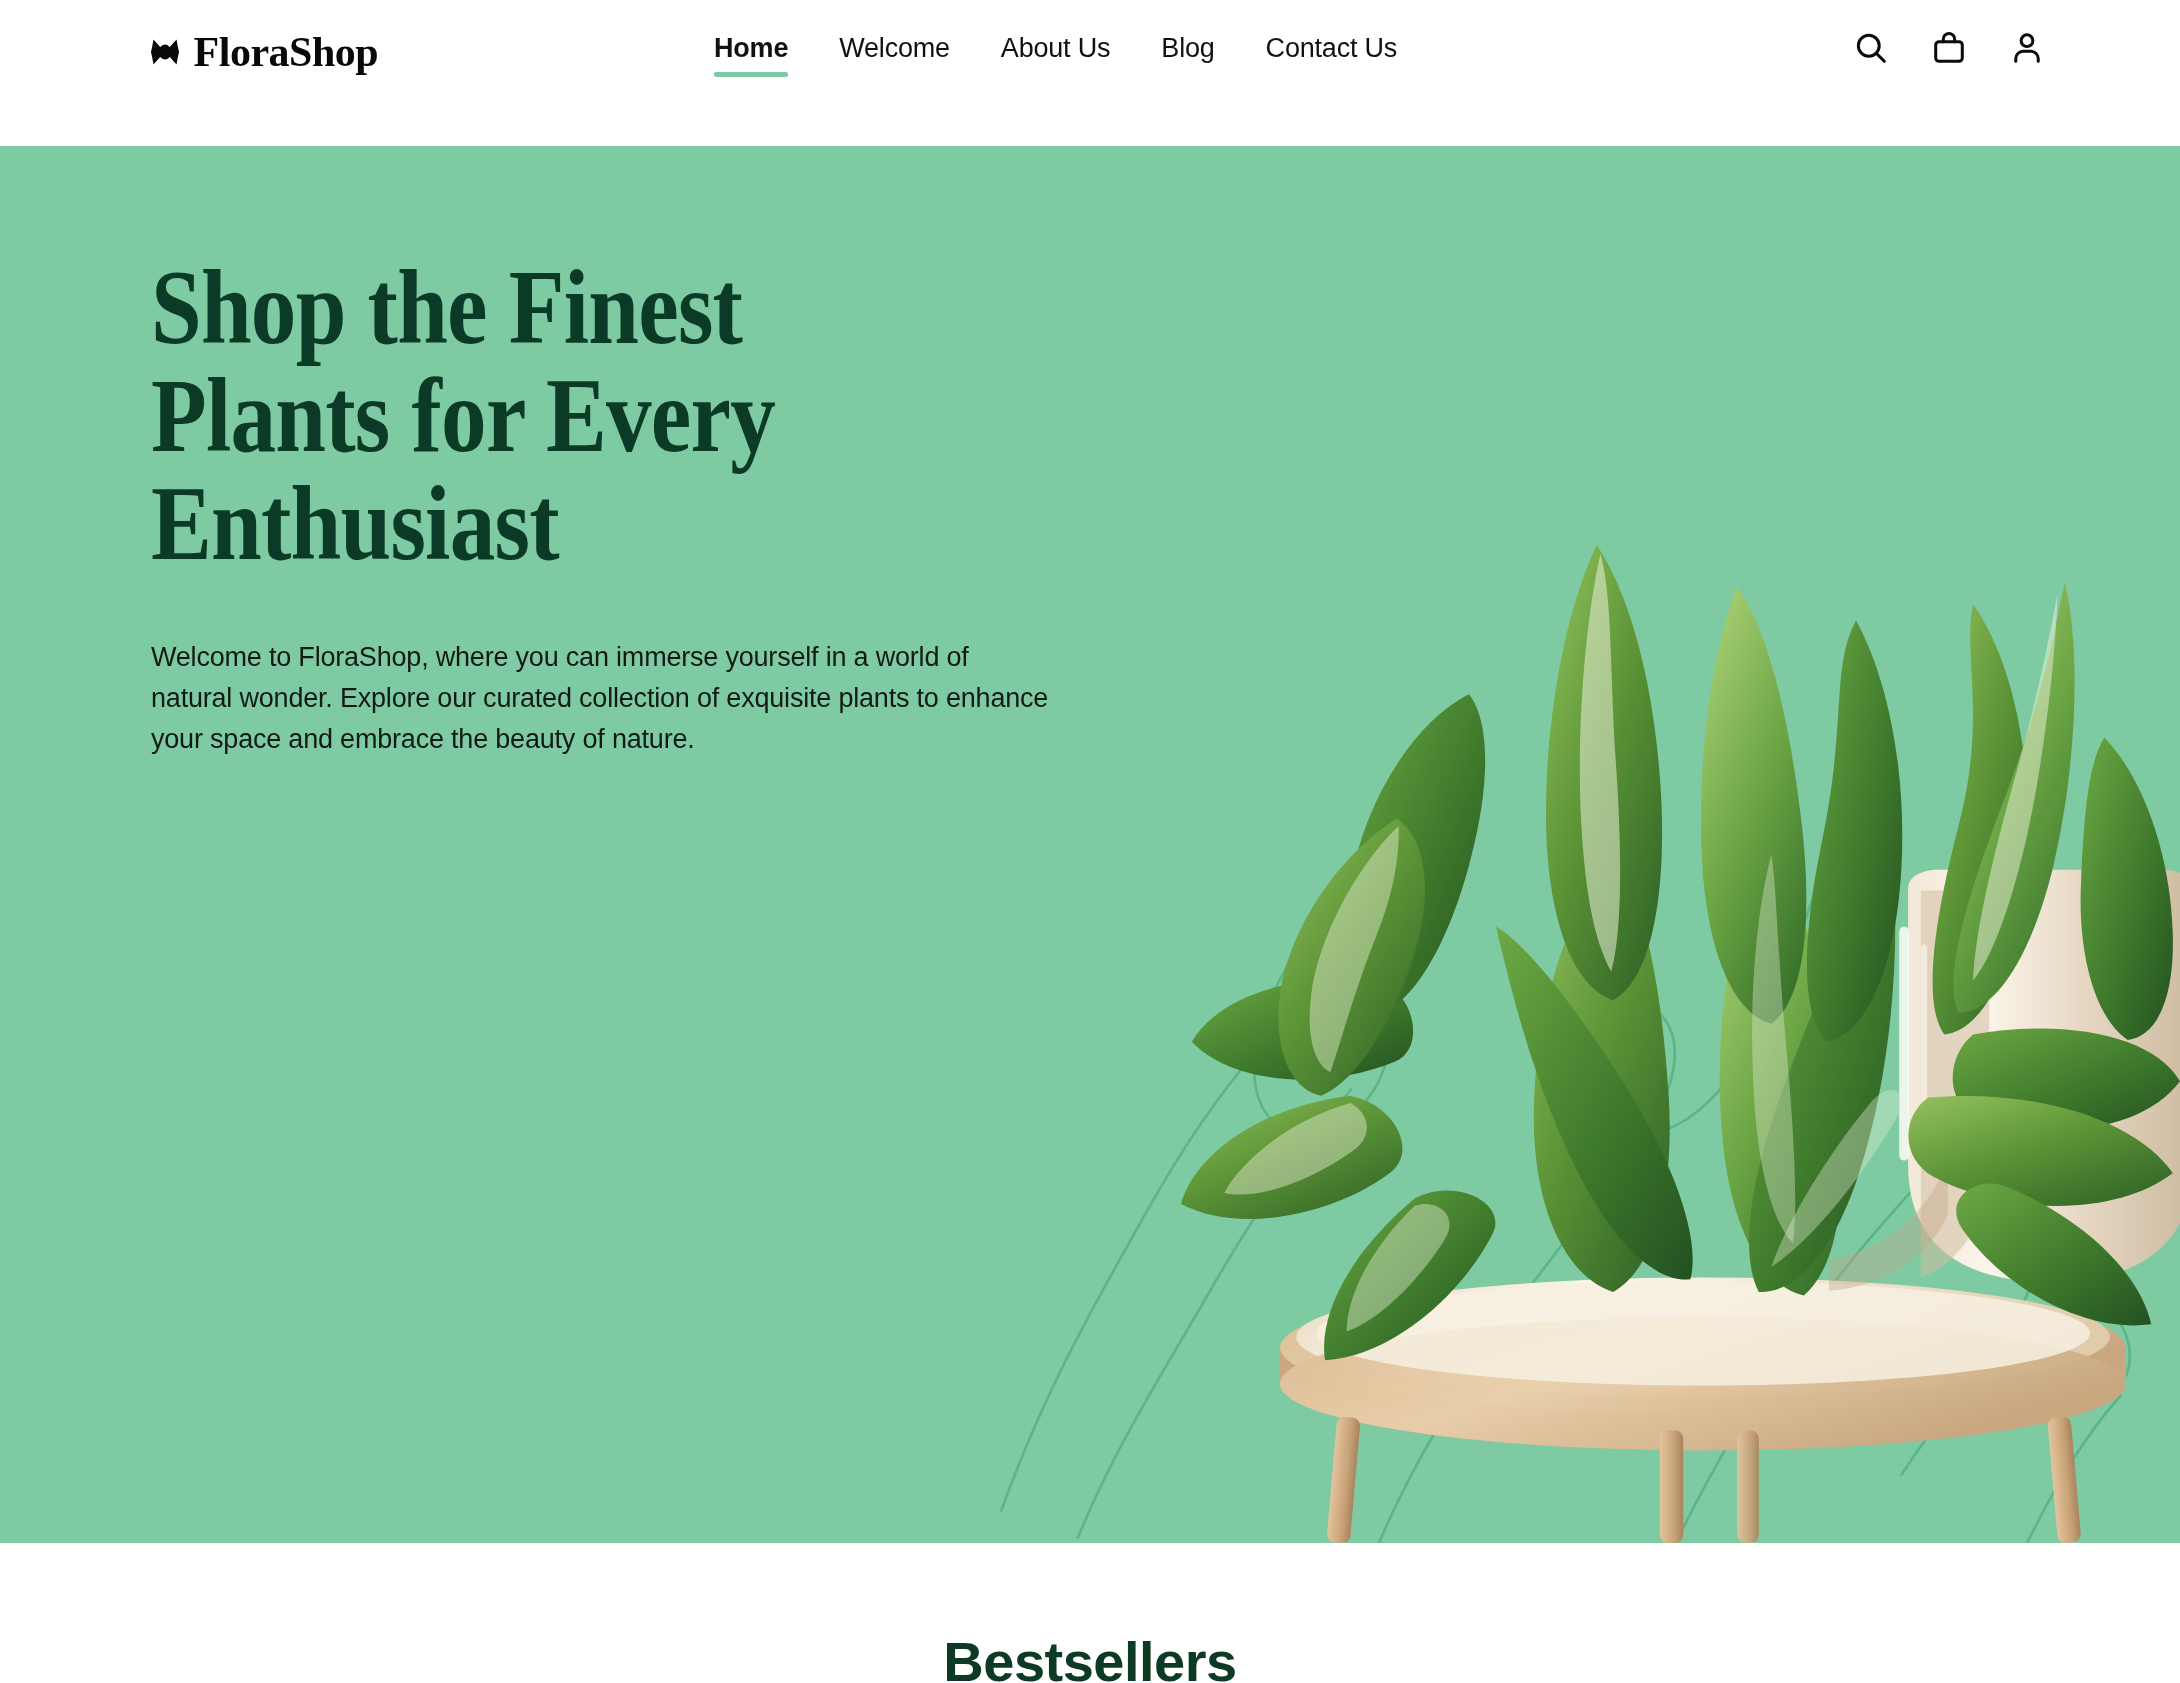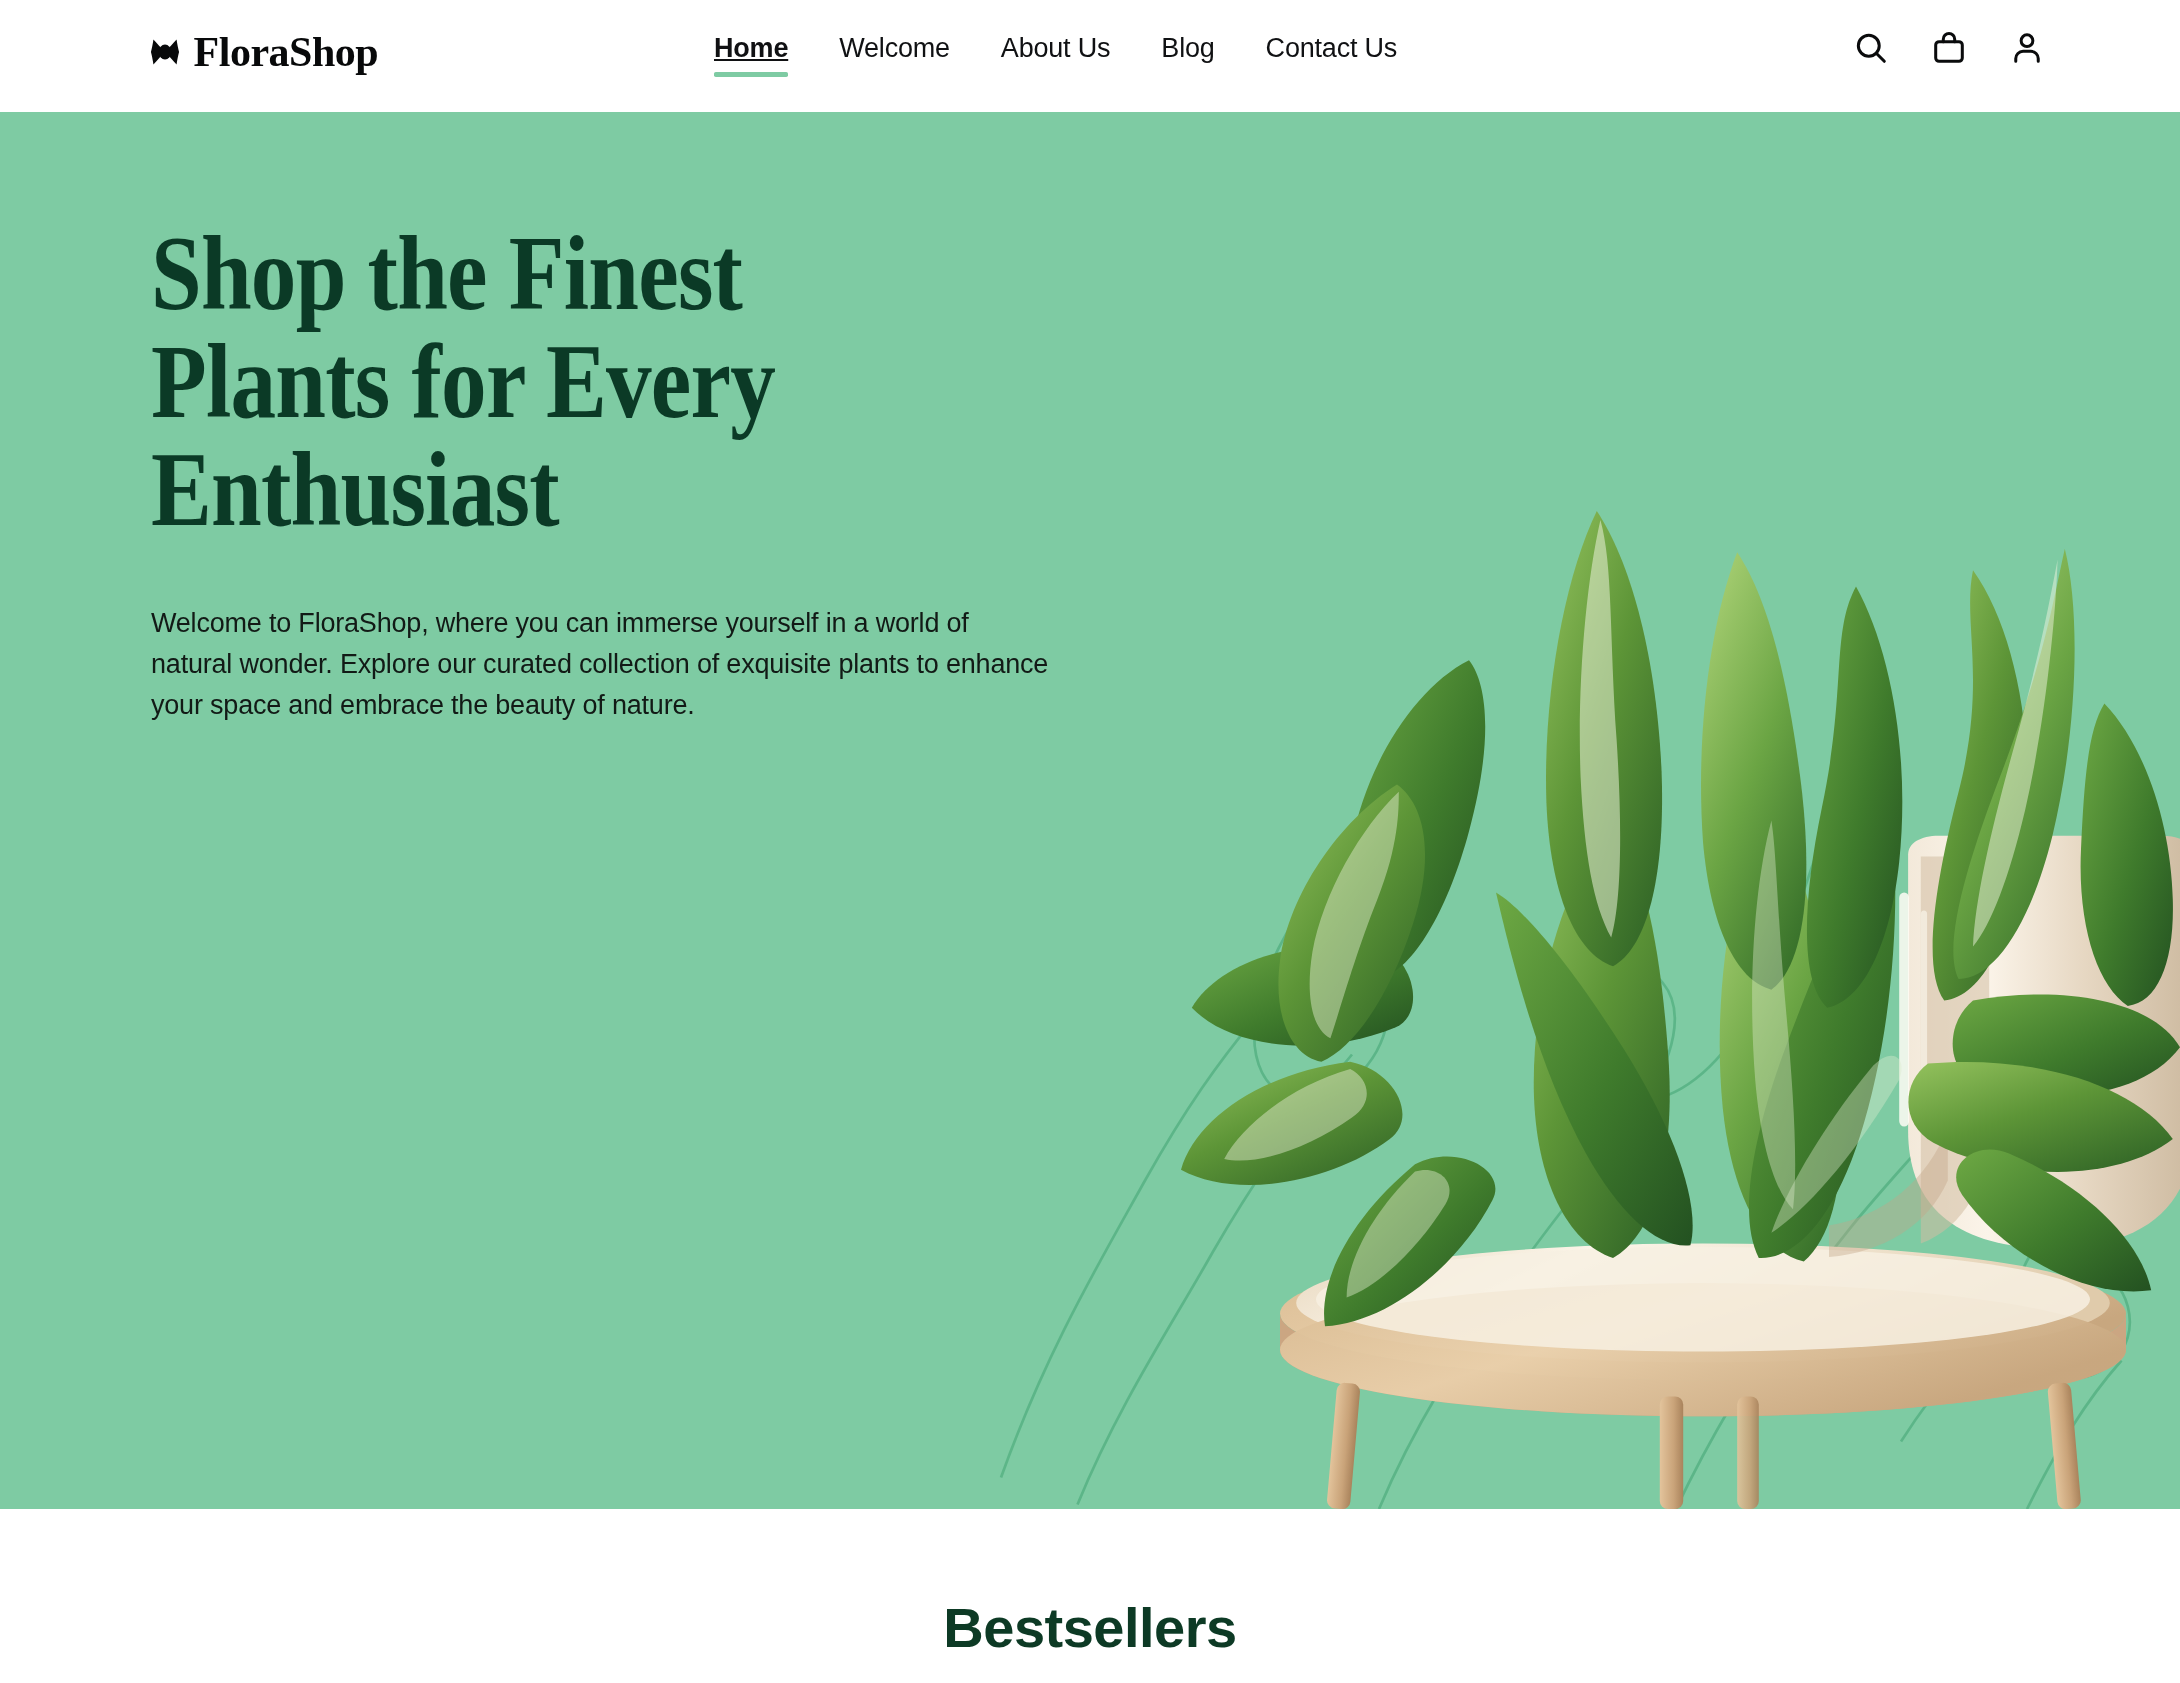--- a/index.html
+++ b/index.html
@@ -6,21 +6,21 @@
   html,body { width:2180px; height:1683px; }
   body {
     font-family:"Liberation Sans", sans-serif;
     background:#ffffff;
     overflow:hidden;
     position:relative;
   }
 
   
   .header {
-    height:112px;
+    height:146px;
     width:100%;
     background:#ffffff;
     display:flex;
     align-items:center;
     position:relative;
     z-index:5;
   }
   .brand {
     position:absolute;
     left:149px;
@@ -52,21 +52,21 @@
     position:relative;
     font-size:27px;
     line-height:1.2;
     color:#101113;
     text-decoration:none;
     white-space:nowrap;
     padding-bottom:21.6px;
     font-weight:400;
     letter-spacing:-0.2px;
   }
-  .nav-item.active { font-weight:700;text-decoration:underline; }
+  .nav-item.active { font-weight:700; }
   .nav-item.active::after {
     content:"";
     position:absolute;
     left:0; right:0;
     bottom:9px;
     height:4.5px;
     background:#7ecba3;
     border-radius:1.8px;
   }
 

